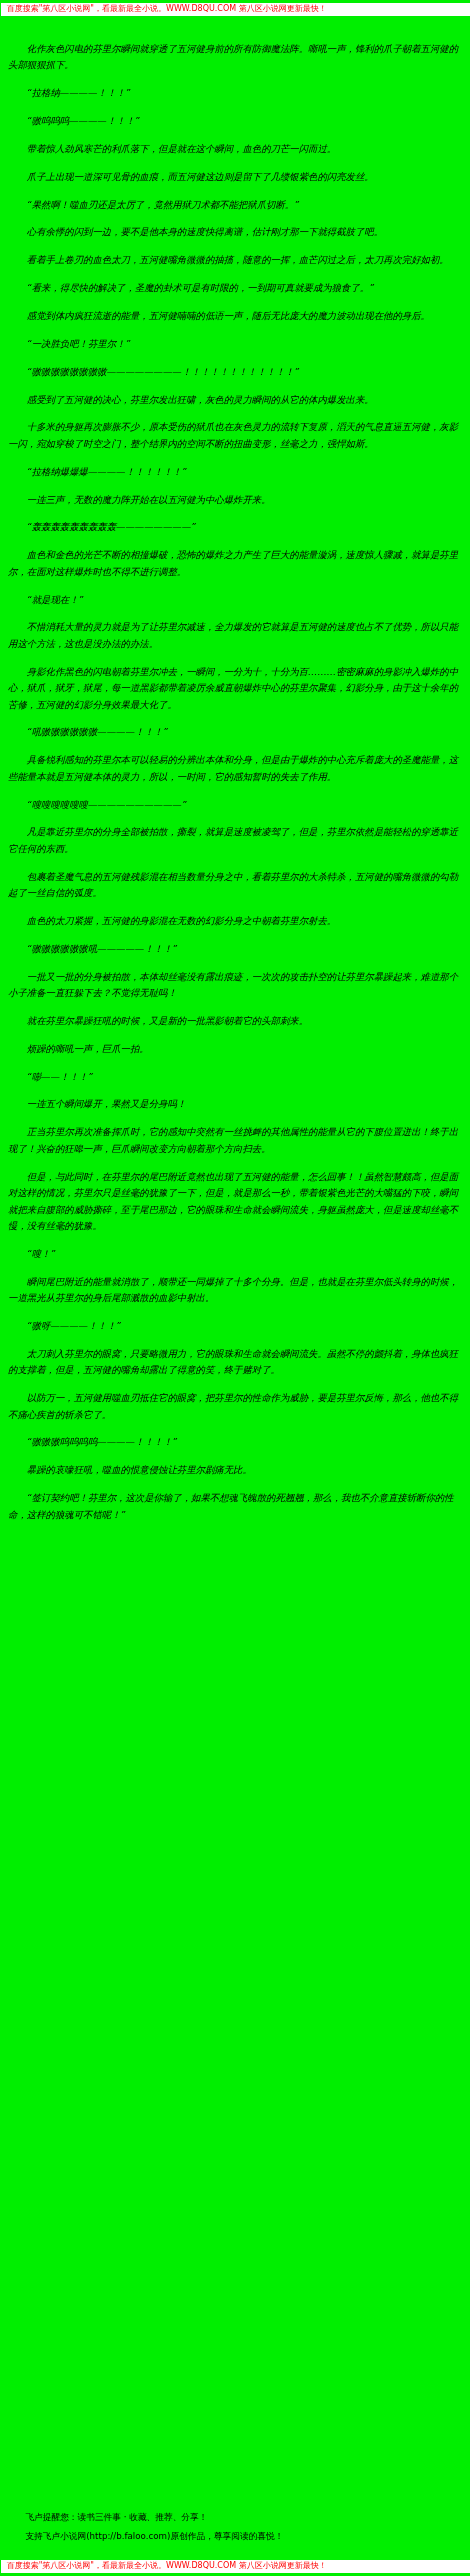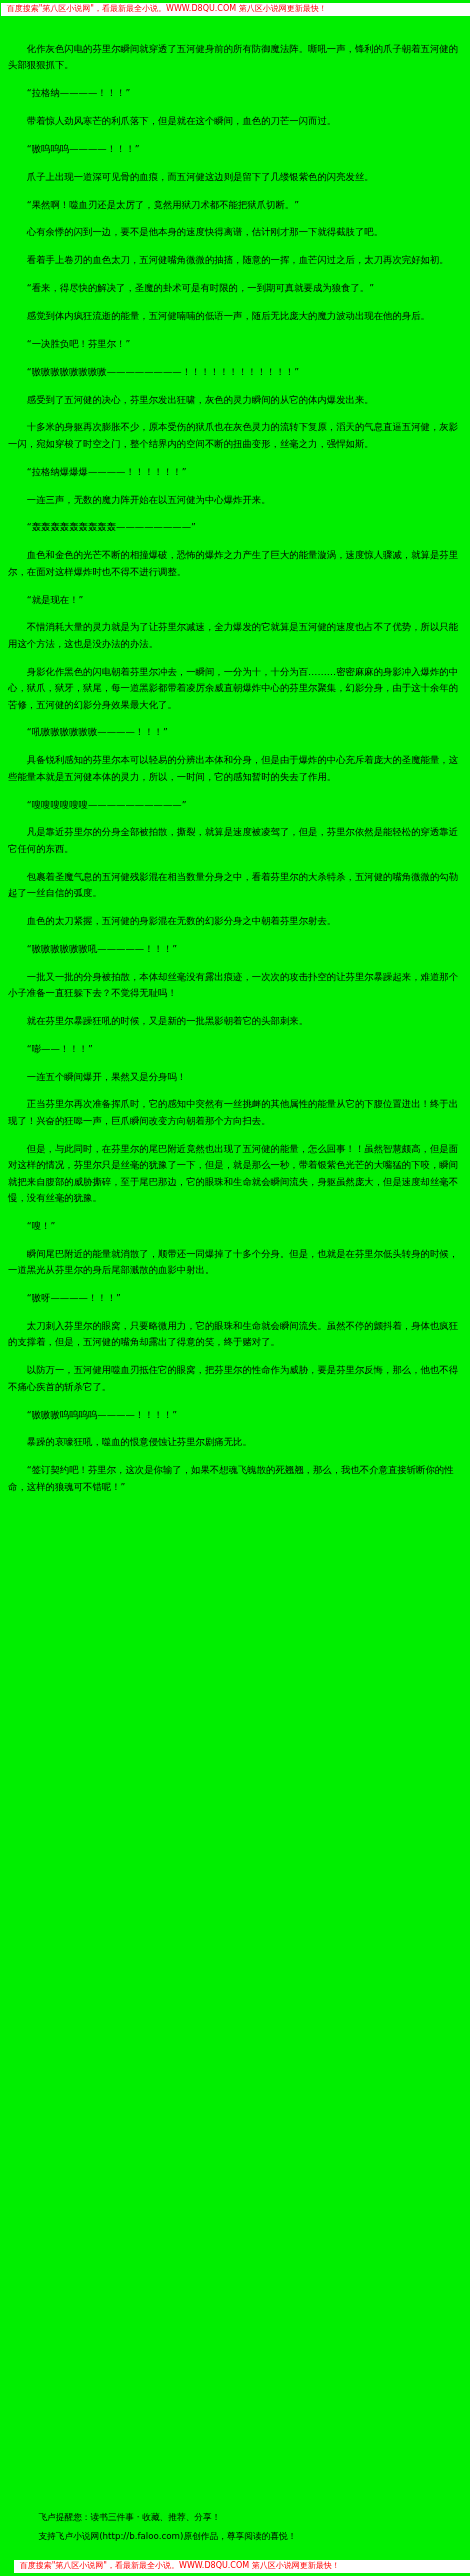--- a/index.html
+++ b/index.html
@@ -21,53 +21,53 @@
     margin: 2.7px 1.3px;
     white-space: nowrap;
     overflow: hidden;
   }
   .banner.top { position: relative; }
   .footer-group {
     position: absolute;
     left: 0;
     right: 0;
     bottom: 0;
-    margin-left: 13px;
   }
   .content {
     padding: 10.8px 8px 94px 8px;
     color: #000000;
     font-size: 9.4px;
     line-height: 1.75;
   }
   .content p.para {
     margin: 11.4px 0;
     text-indent: 2em;
     word-break: break-all;
+    font-style: italic;
   }
   .faloo {
     color: #000000;
     font-size: 8.7px;
     line-height: 1.7;
     padding: 0 8px 9.4px 8px;
   }
   .faloo .faloo-line { margin: 4px 0; text-indent: 2em; }
 </style>
 </head>
 <body>
 
 <div class="page">
 
   <div class="banner top">百度搜索"第八区小说网"，看最新最全小说。WWW.D8QU.COM  第八区小说网更新最快！</div>
 
   <div class="content">
       <p class="para">化作灰色闪电的芬里尔瞬间就穿透了五河健身前的所有防御魔法阵。嘶吼一声，锋利的爪子朝着五河健的头部狠狠抓下。</p>
       <p class="para">“拉格纳————！！！”</p>
+      <p class="para">“嗷呜呜呜————！！！”</p>
       <p class="para">带着惊人劲风寒芒的利爪落下，但是就在这个瞬间，血色的刀芒一闪而过。</p>
-      <p class="para">“嗷呜呜呜————！！！”</p>
       <p class="para">爪子上出现一道深可见骨的血痕，而五河健这边则是留下了几缕银紫色的闪亮发丝。</p>
       <p class="para">“果然啊！噬血刃还是太厉了，竟然用狱刀术都不能把狱爪切断。”</p>
       <p class="para">心有余悸的闪到一边，要不是他本身的速度快得离谱，估计刚才那一下就得截肢了吧。</p>
       <p class="para">看着手上卷刃的血色太刀，五河健嘴角微微的抽搐，随意的一挥，血芒闪过之后，太刀再次完好如初。</p>
       <p class="para">“看来，得尽快的解决了，圣魔的卦术可是有时限的，一到期可真就要成为狼食了。”</p>
       <p class="para">感觉到体内疯狂流逝的能量，五河健喃喃的低语一声，随后无比庞大的魔力波动出现在他的身后。</p>
       <p class="para">“一决胜负吧！芬里尔！”</p>
       <p class="para">“嗷嗷嗷嗷嗷嗷嗷嗷————————！！！！！！！！！！！！”</p>
       <p class="para">感受到了五河健的决心，芬里尔发出狂啸，灰色的灵力瞬间的从它的体内爆发出来。</p>
       <p class="para">十多米的身躯再次膨胀不少，原本受伤的狱爪也在灰色灵力的流转下复原，滔天的气息直逼五河健，灰影一闪，宛如穿梭了时空之门，整个结界内的空间不断的扭曲变形，丝毫之力，强悍如斯。</p>
@@ -80,20 +80,21 @@
       <p class="para">身影化作黑色的闪电朝着芬里尔冲去，一瞬间，一分为十，十分为百………密密麻麻的身影冲入爆炸的中心，狱爪，狱牙，狱尾，每一道黑影都带着凌厉余威直朝爆炸中心的芬里尔聚集，幻影分身，由于这十余年的苦修，五河健的幻影分身效果最大化了。</p>
       <p class="para">“吼嗷嗷嗷嗷嗷嗷————！！！”</p>
       <p class="para">具备锐利感知的芬里尔本可以轻易的分辨出本体和分身，但是由于爆炸的中心充斥着庞大的圣魔能量，这些能量本就是五河健本体的灵力，所以，一时间，它的感知暂时的失去了作用。</p>
       <p class="para">“嗖嗖嗖嗖嗖嗖——————————”</p>
       <p class="para">凡是靠近芬里尔的分身全部被拍散，撕裂，就算是速度被凌驾了，但是，芬里尔依然是能轻松的穿透靠近它任何的东西。</p>
       <p class="para">包裹着圣魔气息的五河健残影混在相当数量分身之中，看着芬里尔的大杀特杀，五河健的嘴角微微的勾勒起了一丝自信的弧度。</p>
       <p class="para">血色的太刀紧握，五河健的身影混在无数的幻影分身之中朝着芬里尔射去。</p>
       <p class="para">“嗷嗷嗷嗷嗷嗷吼—————！！！”</p>
       <p class="para">一批又一批的分身被拍散，本体却丝毫没有露出痕迹，一次次的攻击扑空的让芬里尔暴躁起来，难道那个小子准备一直狂躲下去？不觉得无耻吗！</p>
       <p class="para">就在芬里尔暴躁狂吼的时候，又是新的一批黑影朝着它的头部刺来。</p>
+      <p class="para">烦躁的嘶吼一声，巨爪一拍。</p>
       <p class="para">“嘭——！！！”</p>
       <p class="para">一连五个瞬间爆开，果然又是分身吗！</p>
       <p class="para">正当芬里尔再次准备挥爪时，它的感知中突然有一丝挑衅的其他属性的能量从它的下腹位置迸出！终于出现了！兴奋的狂嗥一声，巨爪瞬间改变方向朝着那个方向扫去。</p>
       <p class="para">但是，与此同时，在芬里尔的尾巴附近竟然也出现了五河健的能量，怎么回事！！虽然智慧颇高，但是面对这样的情况，芬里尔只是丝毫的犹豫了一下，但是，就是那么一秒，带着银紫色光芒的大嘴猛的下咬，瞬间就把来自腹部的威胁撕碎，至于尾巴那边，它的眼珠和生命就会瞬间流失，身躯虽然庞大，但是速度却丝毫不慢，没有丝毫的犹豫。</p>
       <p class="para">“嗖！”</p>
       <p class="para">瞬间尾巴附近的能量就消散了，顺带还一同爆掉了十多个分身。但是，也就是在芬里尔低头转身的时候，一道黑光从芬里尔的身后尾部溅散的血影中射出。</p>
       <p class="para">“嗷呀————！！！”</p>
       <p class="para">太刀刺入芬里尔的眼窝，只要略微用力，它的眼珠和生命就会瞬间流失。虽然不停的颤抖着，身体也疯狂的支撑着，但是，五河健的嘴角却露出了得意的笑，终于赌对了。</p>
       <p class="para">以防万一，五河健用噬血刃抵住它的眼窝，把芬里尔的性命作为威胁，要是芬里尔反悔，那么，他也不得不痛心疾首的斩杀它了。</p>
       <p class="para">“嗷嗷嗷呜呜呜呜————！！！！”</p>

